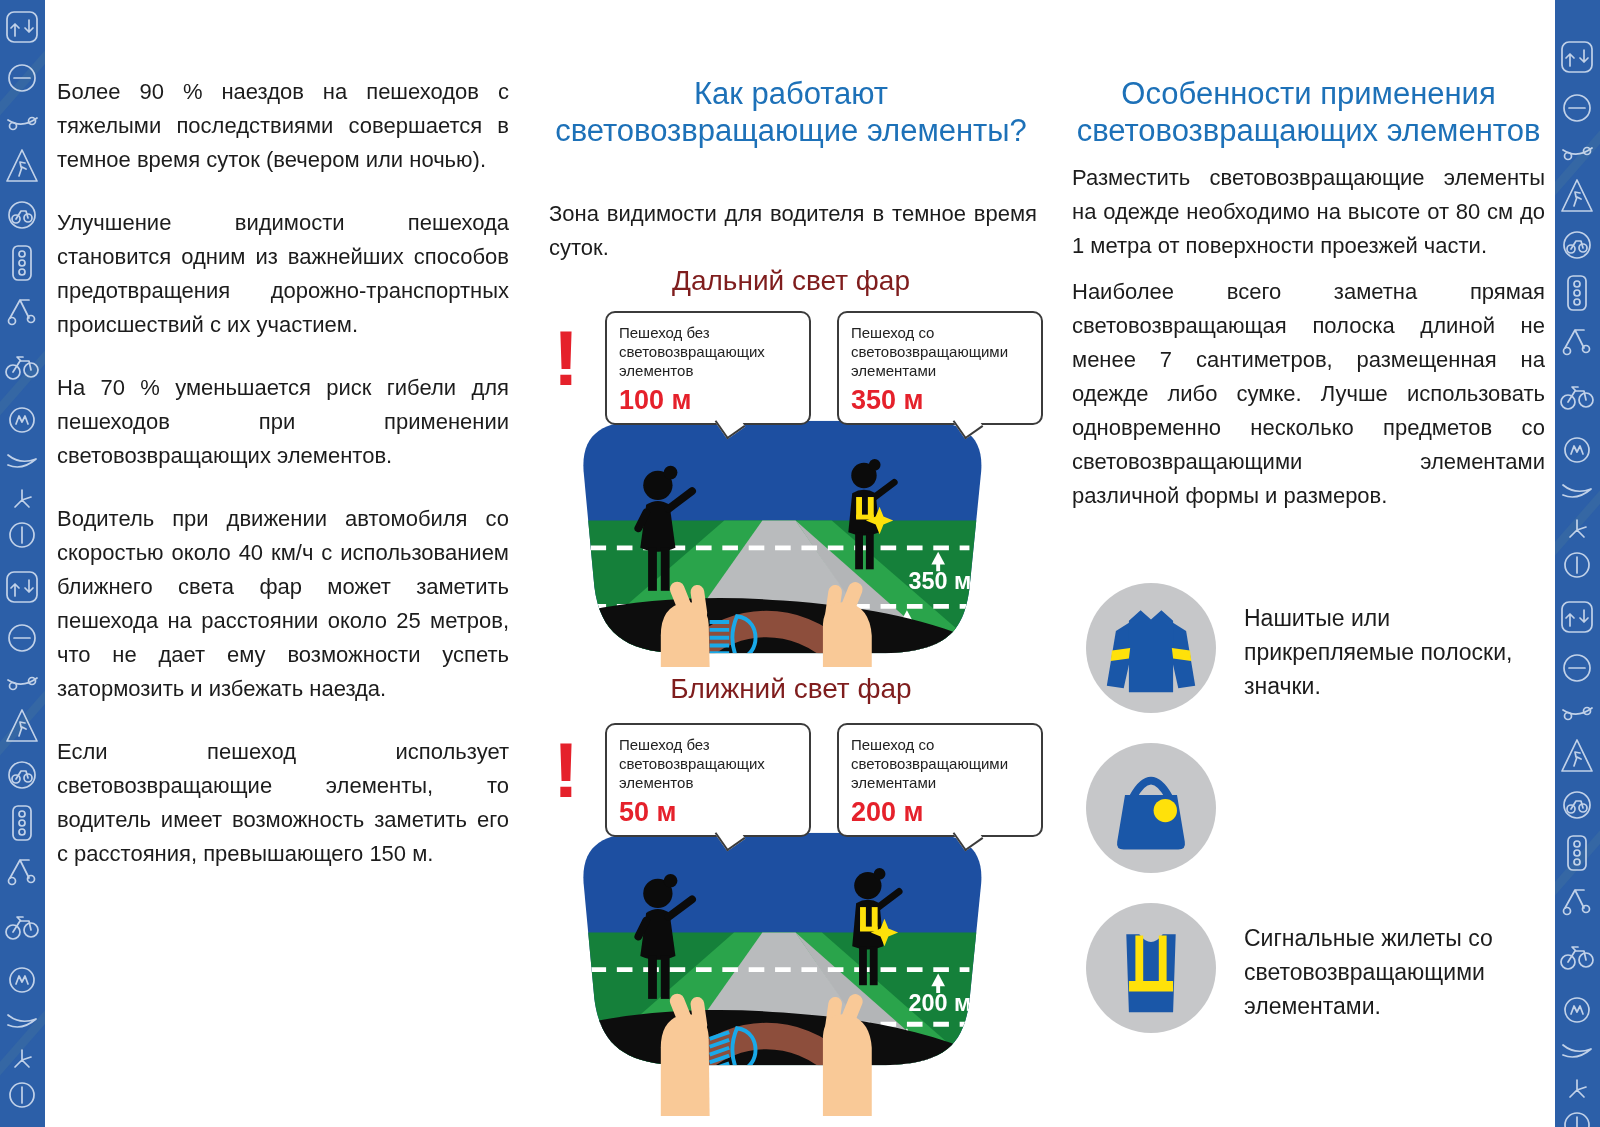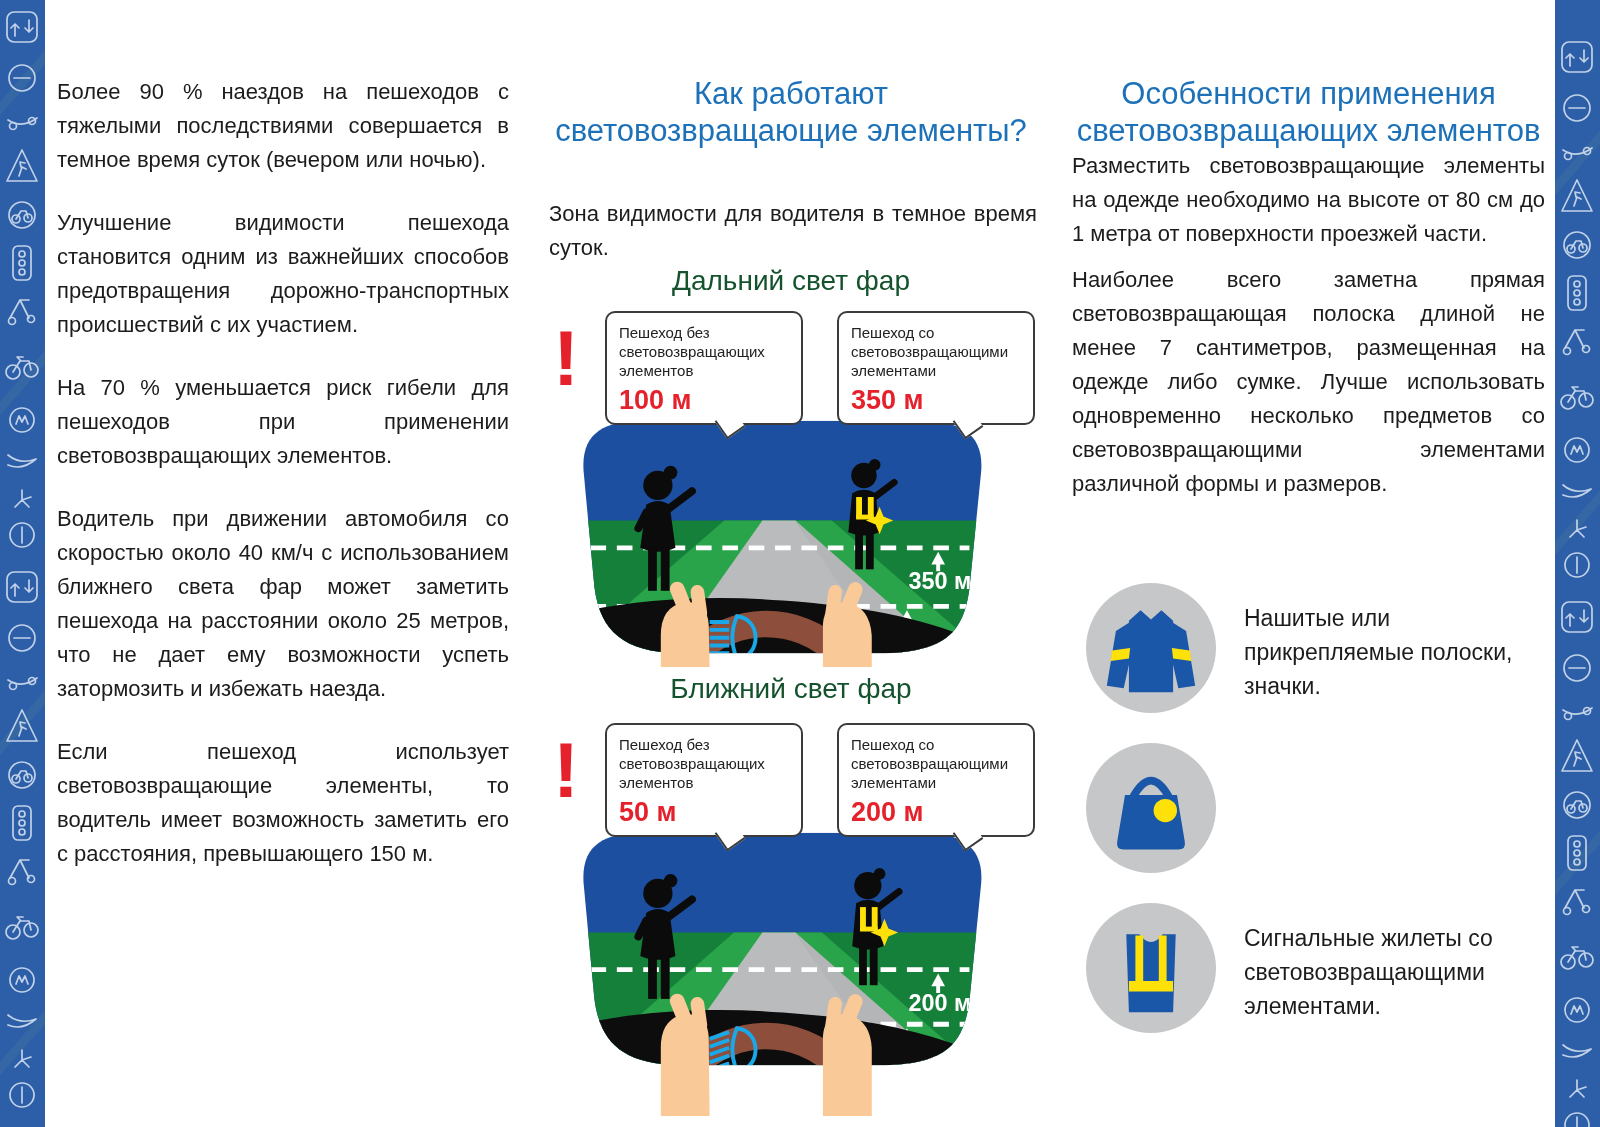--- a/index.html
+++ b/index.html
@@ -8,32 +8,32 @@
   .border-strip{position:absolute;top:0;height:1127px;width:45px;}
   .border-left{left:0;}
   .border-right{right:0;}
   .col{position:absolute;top:75px;}
   .col1{left:57px;width:452px;}
   .col2{left:545px;width:492px;height:1052px;}
   .col3{left:1072px;width:473px;}
   p.body{font-size:22px;line-height:34px;text-align:justify;margin:0 0 29px 0;}
   .col3 p.body{margin:0 0 12px 0;}
   .blue-title{font-size:31px;line-height:37px;font-weight:400;color:#1d71b8;text-align:center;margin:0;}
-  .red-head{font-size:28px;line-height:32px;color:#14532d;text-align:center;position:absolute;left:0;right:0;margin:0;font-weight:400;}
+  .red-head{font-size:28px;line-height:32px;color:#7f1d1d;text-align:center;position:absolute;left:0;right:0;margin:0;font-weight:400;}
   .mc-title{position:absolute;top:0;left:0;right:0;}
   .mc-intro{position:absolute;top:122px;left:4px;right:0;margin:0;}
   .head1{top:190px;}
   .head2{top:598px;}
   .diagram{position:absolute;left:0;width:492px;}
   .diag1{top:228px;height:430px;}
   .diag2{top:640px;height:470px;}
   .bang{position:absolute;left:8px;top:16px;font-size:78px;font-weight:bold;color:#e5212b;line-height:1;}
   .scene{position:absolute;top:112px;left:18px;z-index:1;}
   .bubble{position:absolute;top:8px;width:170px;background:#fff;border:2px solid #3b3b3b;border-radius:10px;
-          padding:10px 12px 8px 12px;z-index:3;}
+          padding:10px 20px 8px 12px;z-index:3;}
   .bubble .t{font-size:15px;line-height:19px;color:#222;}
   .bubble .d{font-size:27px;line-height:30px;font-weight:bold;color:#e5212b;margin-top:5px;}
   .bubble .tail{position:absolute;bottom:-12px;width:20px;height:20px;background:#fff;
                 border-right:2px solid #3b3b3b;border-bottom:2px solid #3b3b3b;transform:rotate(55deg);}
   .bubble-left{left:60px;}
   .bubble-right{left:292px;}
   .bubble-left .tail{left:112px;}
   .bubble-right .tail{left:118px;}
   .item-row{position:absolute;left:8px;width:465px;height:140px;}
   .item-icon{position:absolute;left:6px;top:0;}
@@ -287,21 +287,21 @@
           <path d="M100,296 L100,226 Q100,196 124,192 Q147,190 149,214 L150,296 Z"></path>
           <rect x="287" y="170" width="15" height="40" rx="7.5" transform="rotate(22 294 190)"></rect>
           <rect x="270" y="174" width="14" height="36" rx="7" transform="rotate(8 277 192)"></rect>
           <path d="M266,296 L266,214 Q268,190 290,192 Q314,196 316,226 L316,296 Z"></path>
         </g>
       </svg>
     </div>
   </div>
 
   <div class="col col3">
-    <h2 class="blue-title" style="margin-bottom:0;">Особенности применения световозвращающих элементов</h2>
+    <h2 class="blue-title" style="margin-bottom:12px;">Особенности применения световозвращающих элементов</h2>
     <p class="body">Разместить световозвращающие элементы на одежде необходимо на высоте от 80 см до 1 метра от поверхности проезжей части.</p>
     <p class="body">Наиболее всего заметна прямая световозвращающая полоска длиной не менее 7 сантиметров, размещенная на одежде либо сумке. Лучше использовать одновременно несколько предметов со световозвращающими элементами различной формы и размеров.</p>
 
     <div class="item-row row1">
       <svg class="item-icon" width="130" height="130" viewBox="0 0 100 100">
         <circle cx="50" cy="50" r="50" fill="#c6c7c9"></circle>
         <g fill="#1a57a8">
           <polygon points="34,30 23,37 16,79 29,81 37,45"></polygon>
           <polygon points="66,30 77,37 84,79 71,81 63,45"></polygon>
           <path d="M33,29 L42,21 L50,28 L58,21 L67,29 L67,84 L33,84 Z"></path>

